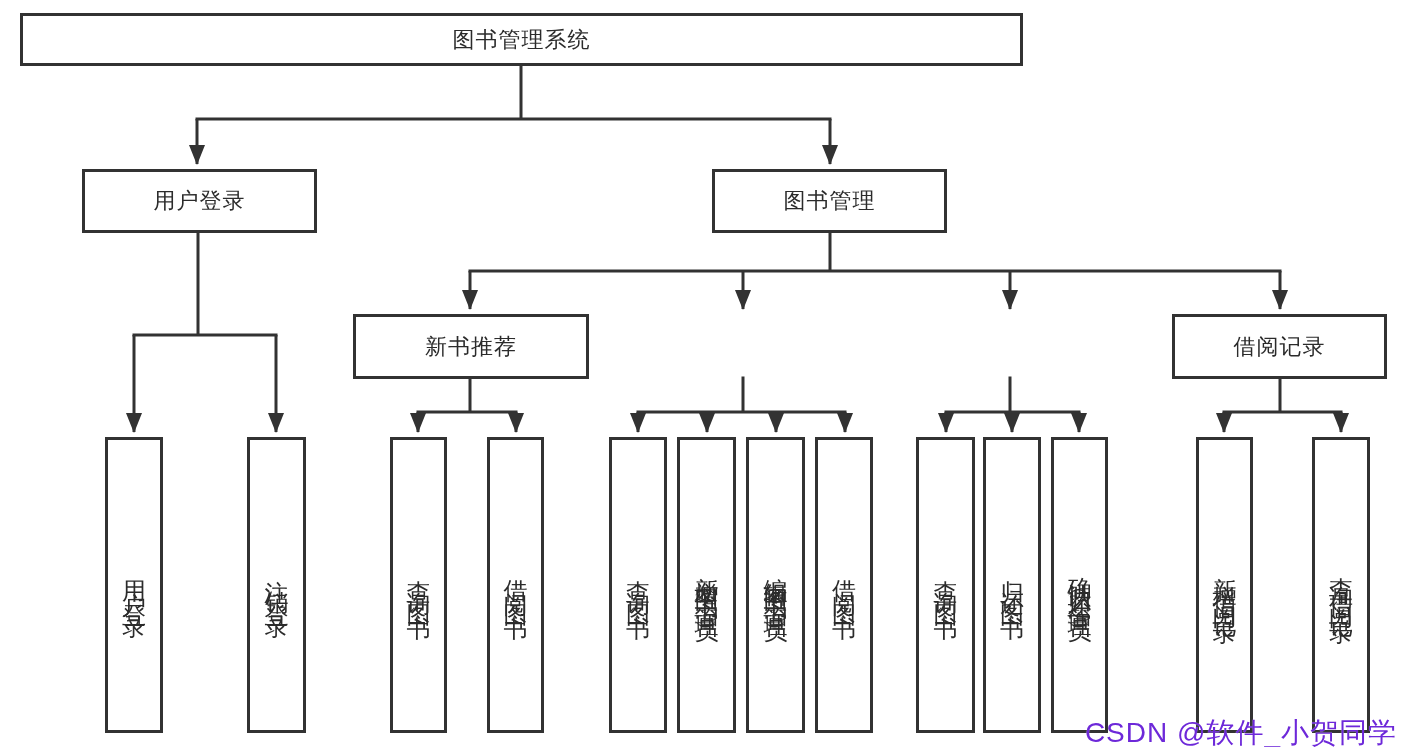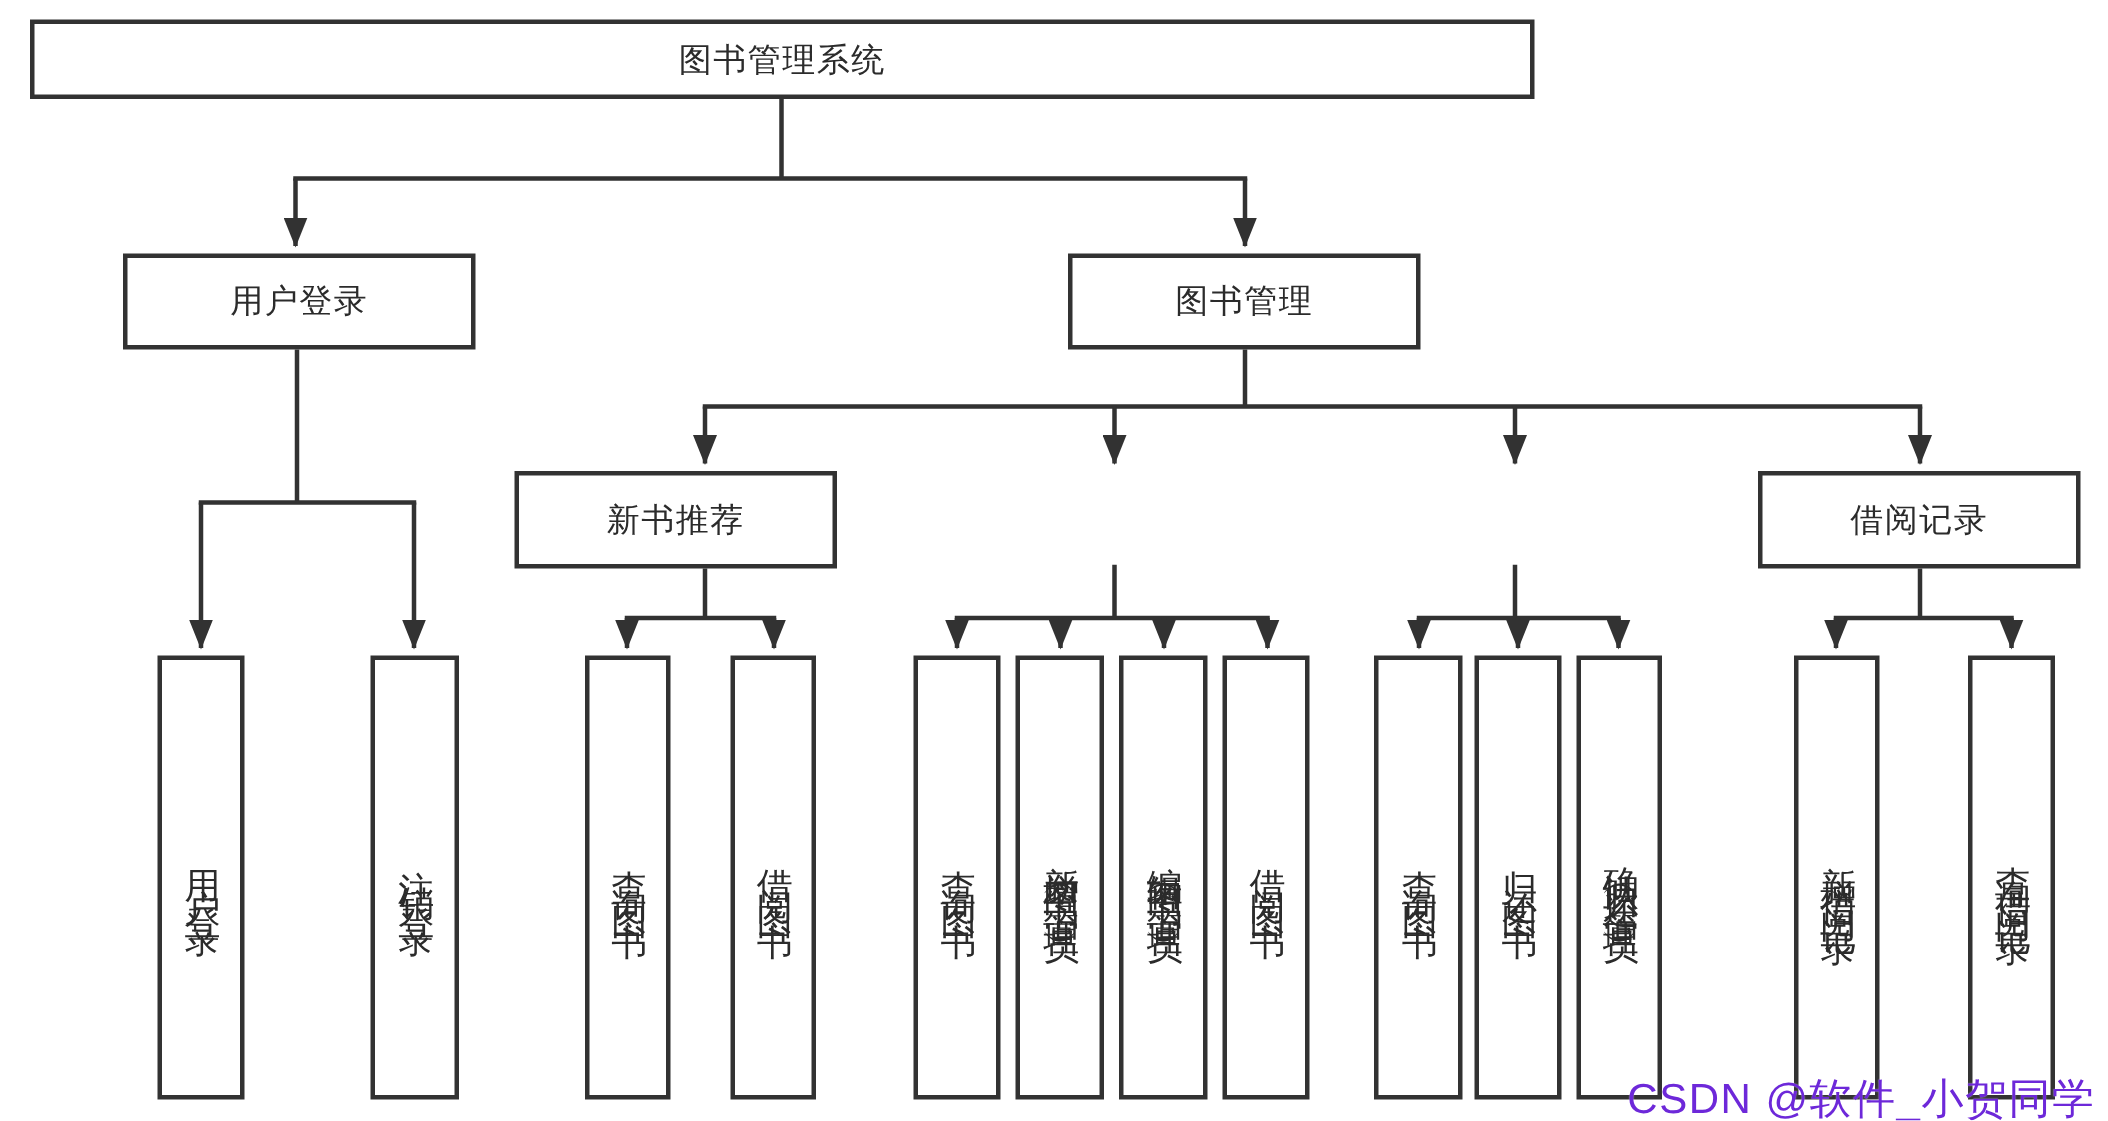--- a/index.html
+++ b/index.html
@@ -101,21 +101,21 @@
       <path d="M1224 412 V432" marker-end="url(#arr)"></path>
       <path d="M1341 412 V432" marker-end="url(#arr)"></path>
     </g>
   </svg>
 
   <div class="node hnode" style="left:20px; top:13px; width:1003px; height:53px;">图书管理系统</div>
 
   <div class="node hnode" style="left:82px; top:169px; width:235px; height:64px;">用户登录</div>
   <div class="node hnode" style="left:712px; top:169px; width:235px; height:64px;">图书管理</div>
 
-  <div class="node hnode" style="left:343px; top:314px; width:215px; height:65px;">新书推荐</div>
+  <div class="node hnode" style="left:353px; top:314px; width:236px; height:65px;">新书推荐</div>
   <div class="node hnode" style="left:1172px; top:314px; width:215px; height:65px;">借阅记录</div>
 
   <div class="node leaf" style="left:105px; top:437px; width:58px; height:296px;">
     <span class="vtext v4">用户登录</span>
   </div>
   <div class="node leaf" style="left:247px; top:437px; width:59px; height:296px;">
     <span class="vtext v4">注销登录</span>
   </div>
 
   <div class="node leaf" style="left:390px; top:437px; width:57px; height:296px;">

